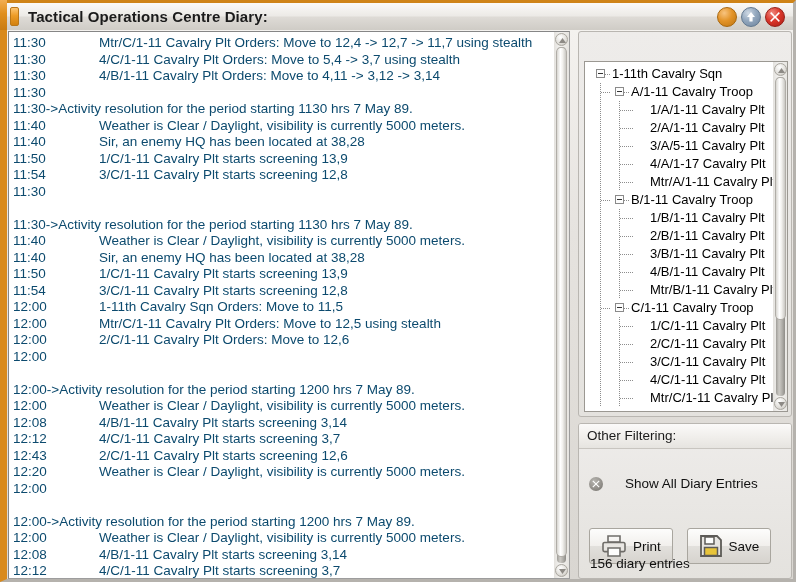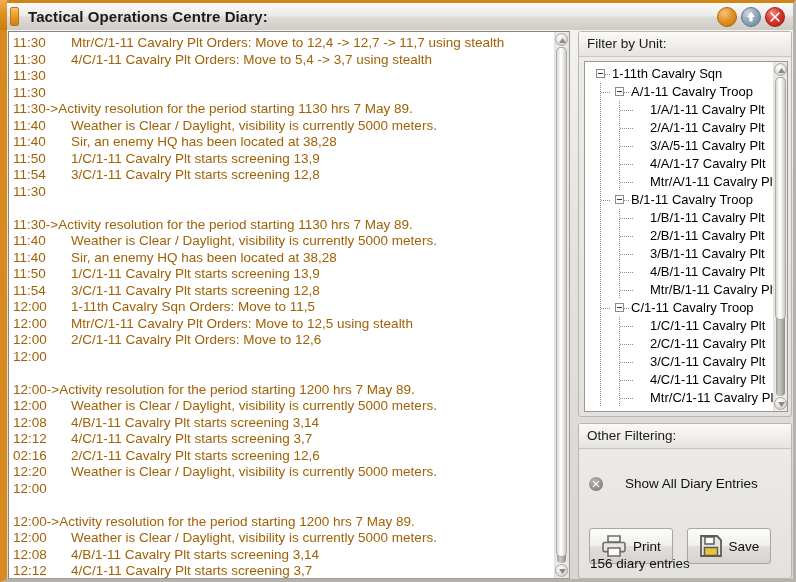--- a/index.html
+++ b/index.html
@@ -127,23 +127,24 @@
     width: 546px;
     height: 546px;
     padding: 3px 0 0 4px;
     box-sizing: border-box;
     overflow: hidden;
   }
   .diary-row {
     height: 16.5px;
     line-height: 16.5px;
     font-size: 13.5px;
-    color: #a16207;
+    color: #0c4a6e;
     white-space: nowrap;
     display: flex;
+    gap: 28px;
   }
   .d-time { width: 58px; flex: none; }
   .d-msg  { flex: 1; }
   .diary-row.hdr .d-time { width: auto; }
 
   
   .vscroll {
     position: absolute;
     top: 0;
     width: 15px;
@@ -358,20 +359,21 @@
           <div class="diary-row">
             <span class="d-time">11:30</span>
             <span class="d-msg">Mtr/C/1-11 Cavalry Plt Orders: Move to 12,4 -&gt; 12,7 -&gt; 11,7 using stealth</span>
           </div>
           <div class="diary-row">
             <span class="d-time">11:30</span>
             <span class="d-msg">4/C/1-11 Cavalry Plt Orders: Move to 5,4 -&gt; 3,7 using stealth</span>
           </div>
           <div class="diary-row">
             <span class="d-time">11:30</span>
+            <span class="d-msg">4/B/1-11 Cavalry Plt Orders: Move to 4,11 -&gt; 3,12 -&gt; 3,14</span>
           </div>
           <div class="diary-row">
             <span class="d-time">11:30</span>
             <span class="d-msg"></span>
           </div>
           <div class="diary-row hdr">
             <span class="d-time">11:30-&gt;Activity resolution for the period starting 1130 hrs 7 May 89.</span>
             <span class="d-msg"></span>
           </div>
           <div class="diary-row">
@@ -448,21 +450,21 @@
           </div>
           <div class="diary-row">
             <span class="d-time">12:08</span>
             <span class="d-msg">4/B/1-11 Cavalry Plt starts screening 3,14</span>
           </div>
           <div class="diary-row">
             <span class="d-time">12:12</span>
             <span class="d-msg">4/C/1-11 Cavalry Plt starts screening 3,7</span>
           </div>
           <div class="diary-row">
-            <span class="d-time">02:16</span>
+            <span class="d-time">12:43</span>
             <span class="d-msg">2/C/1-11 Cavalry Plt starts screening 12,6</span>
           </div>
           <div class="diary-row">
             <span class="d-time">12:20</span>
             <span class="d-msg">Weather is Clear / Daylight, visibility is currently 5000 meters.</span>
           </div>
           <div class="diary-row">
             <span class="d-time">12:00</span>
             <span class="d-msg"></span>
           </div>
@@ -500,21 +502,20 @@
           <svg width="9" height="7" viewBox="0 0 9 7">
             <path d="M1 1 L8 1 L4.5 6 Z" fill="#8d8a85"></path>
           </svg>
         </div>
       </div>
     </div>
 
     <div id="right-panel">
 
       <div class="group-box" id="unit-group">
-        <div class="group-head">Filter by Unit:</div>
 
         <div id="tree-box">
           <div id="tree-inner">
               <div class="tnode lvl1"><div class="expander"></div><div class="elbow" style="left: 20px; width: 6px;"></div><span class="tlabel">1-11th Cavalry Sqn</span></div>
               <div class="tnode lvl2"><div class="guide" style="left: 15px;"></div><div class="elbow" style="left: 16px; width: 9px;"></div><div class="expander"></div><div class="elbow" style="left: 39px; width: 6px;"></div><span class="tlabel">A/1-11 Cavalry Troop</span></div>
               <div class="tnode lvl3"><div class="guide" style="left: 15px;"></div><div class="guide" style="left: 34px;"></div><div class="elbow" style="left: 35px; width: 13px;"></div><span class="tlabel">1/A/1-11 Cavalry Plt</span></div>
               <div class="tnode lvl3"><div class="guide" style="left: 15px;"></div><div class="guide" style="left: 34px;"></div><div class="elbow" style="left: 35px; width: 13px;"></div><span class="tlabel">2/A/1-11 Cavalry Plt</span></div>
               <div class="tnode lvl3"><div class="guide" style="left: 15px;"></div><div class="guide" style="left: 34px;"></div><div class="elbow" style="left: 35px; width: 13px;"></div><span class="tlabel">3/A/5-11 Cavalry Plt</span></div>
               <div class="tnode lvl3"><div class="guide" style="left: 15px;"></div><div class="guide" style="left: 34px;"></div><div class="elbow" style="left: 35px; width: 13px;"></div><span class="tlabel">4/A/1-17 Cavalry Plt</span></div>
               <div class="tnode lvl3"><div class="guide" style="left: 15px;"></div><div class="guide" style="left: 34px;"></div><div class="elbow" style="left: 35px; width: 13px;"></div><span class="tlabel">Mtr/A/1-11 Cavalry Plt</span></div>

